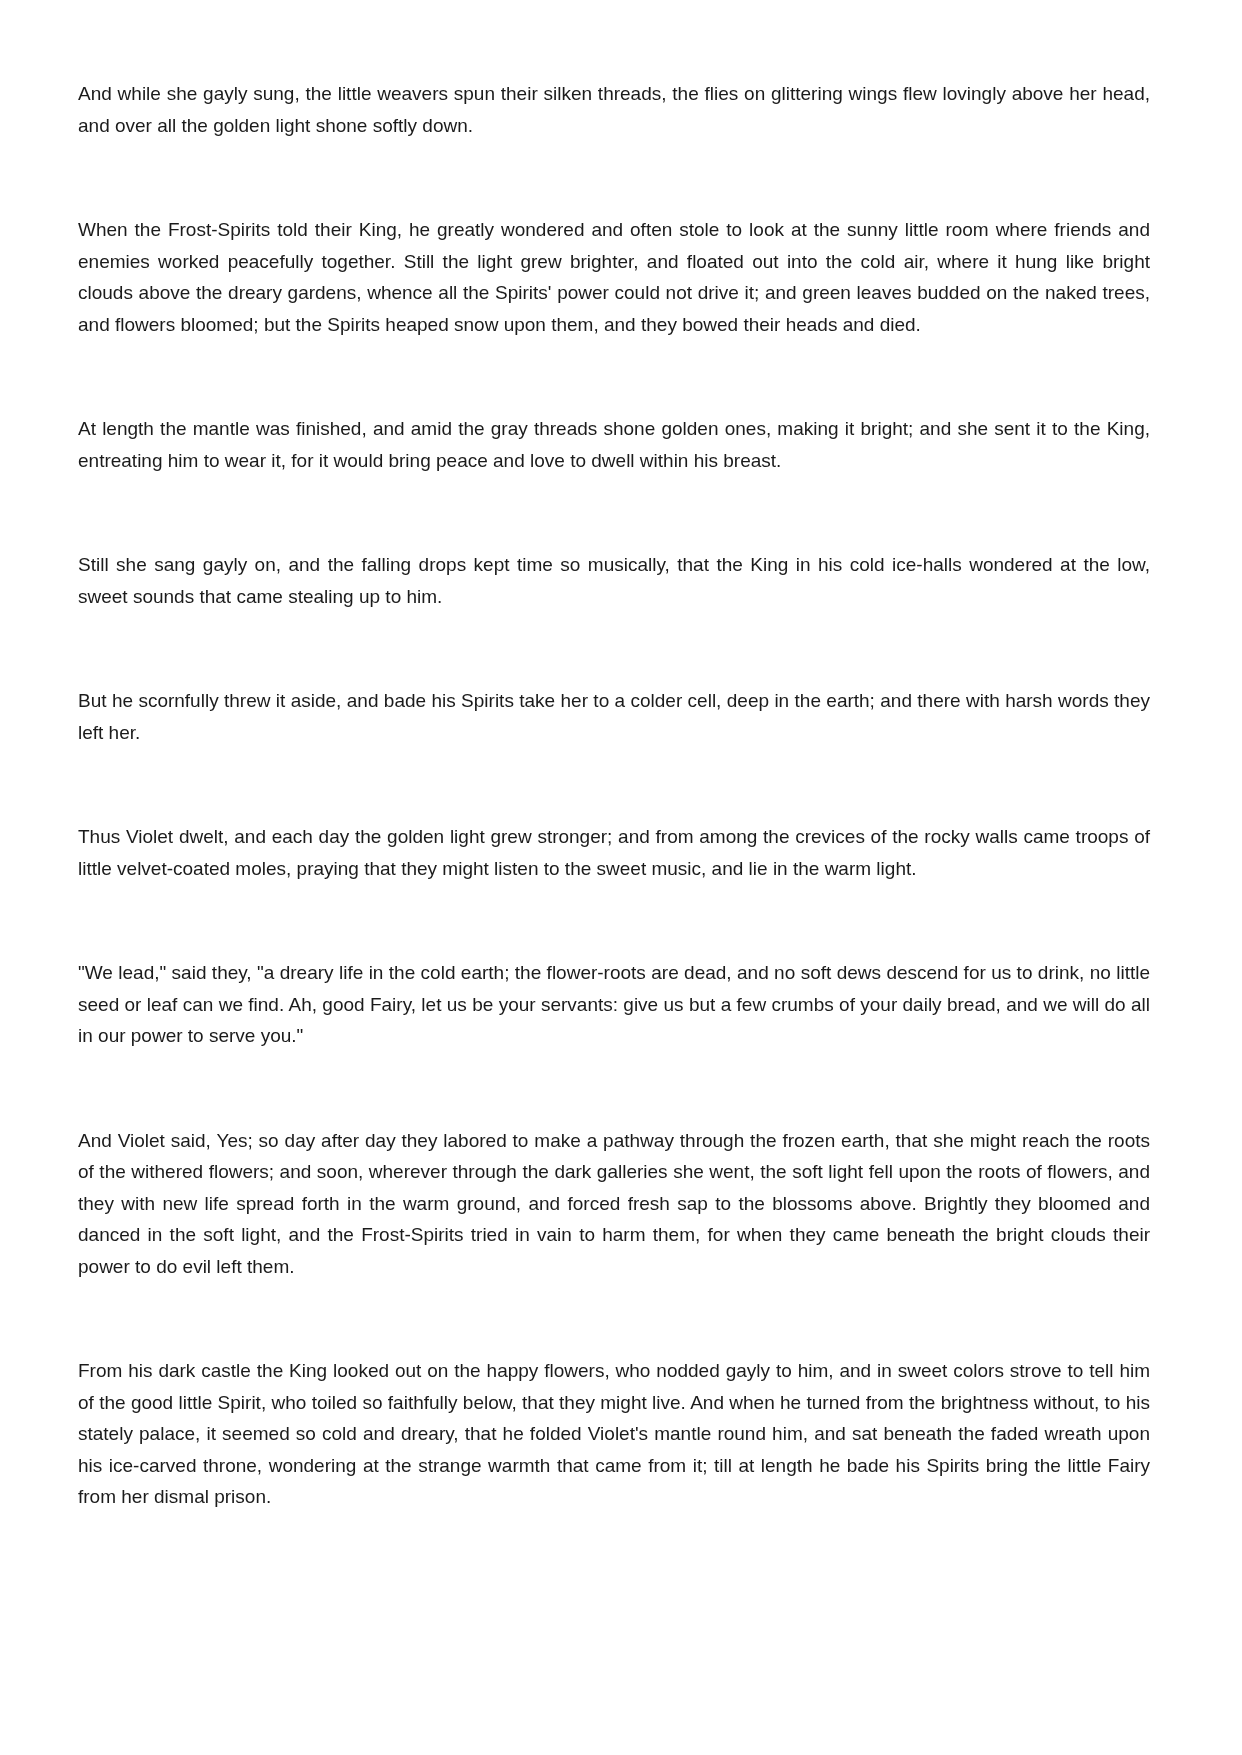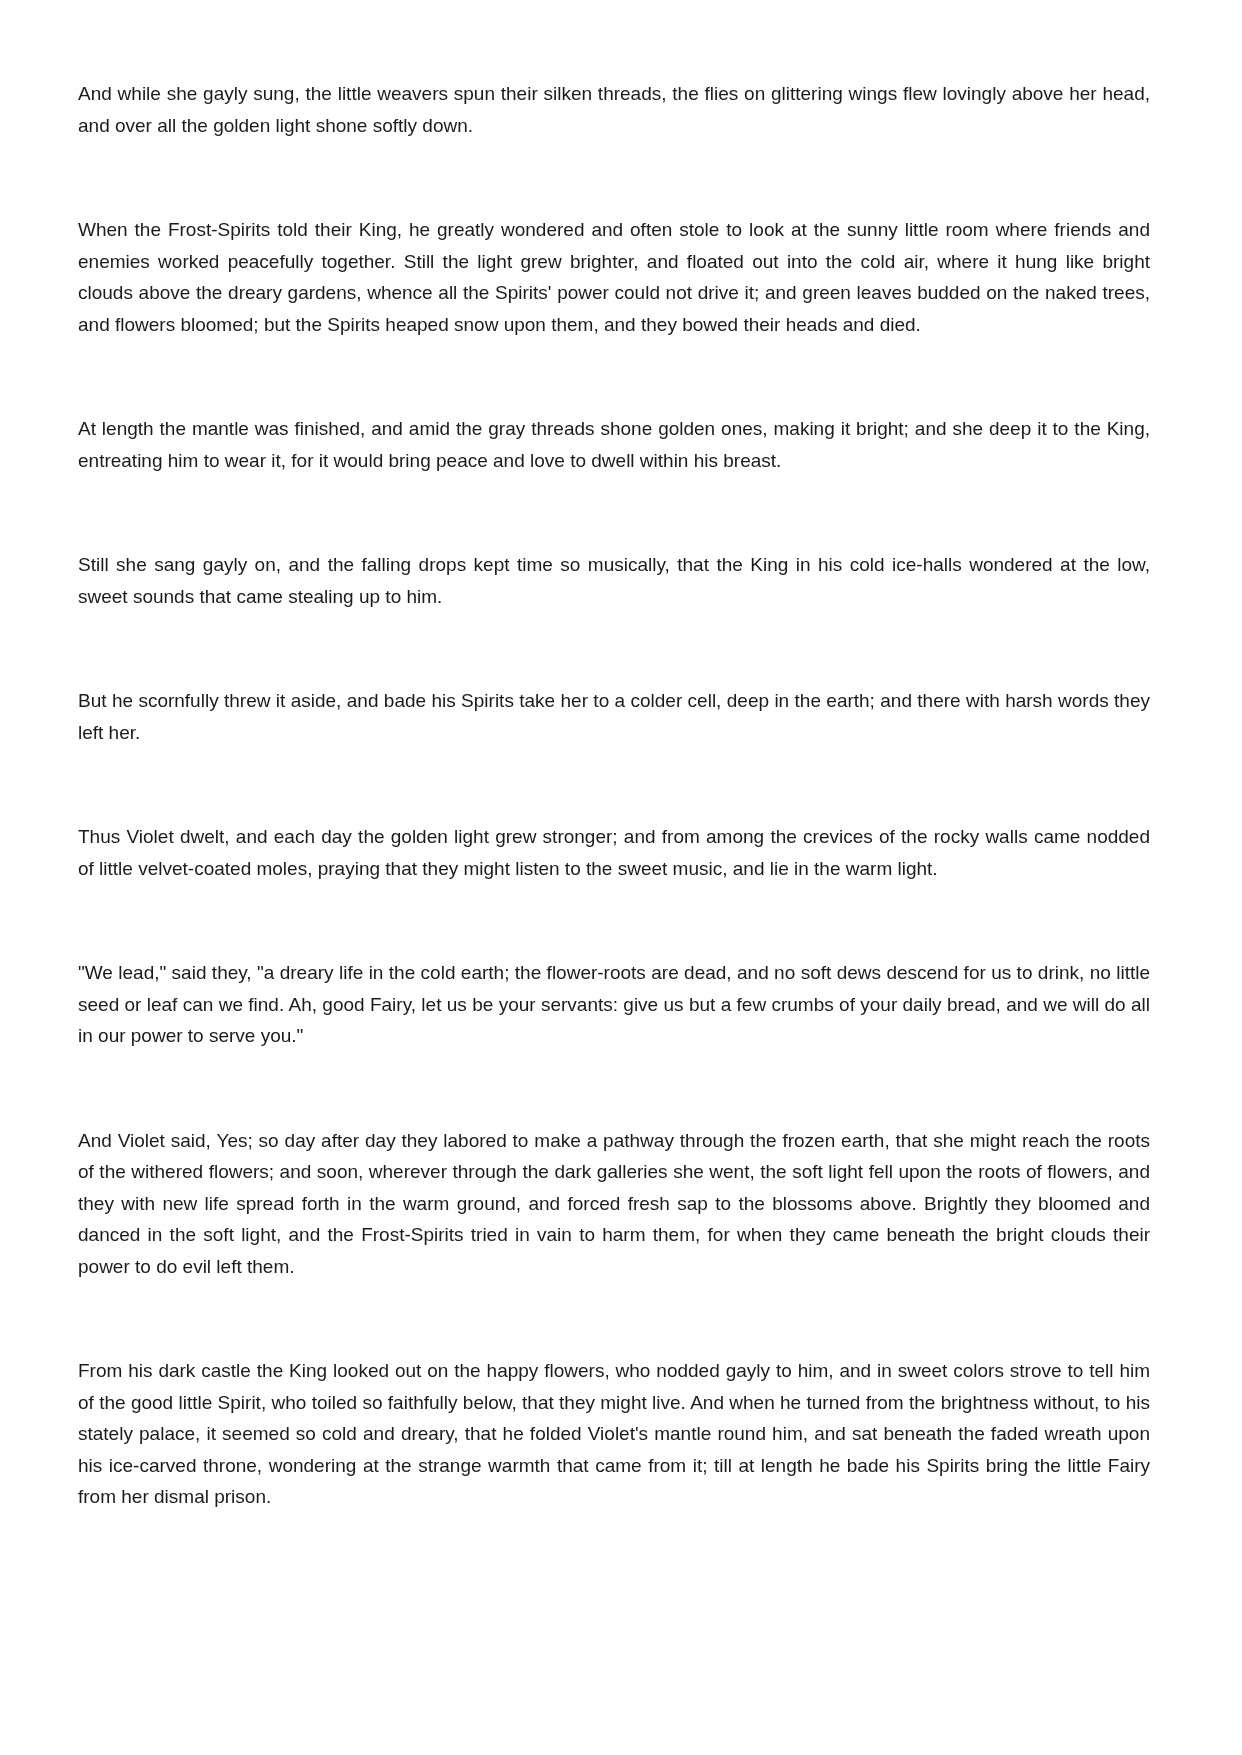--- a/index.html
+++ b/index.html
@@ -32,20 +32,20 @@
   .para:last-child {
     margin-bottom: 16px;
   }
 </style>
 </head>
 <body>
 
 <div class="page">
   <p class="para">And while she gayly sung, the little weavers spun their silken threads, the flies on glittering wings flew lovingly above her head, and over all the golden light shone softly down.</p>
   <p class="para">When the Frost-Spirits told their King, he greatly wondered and often stole to look at the sunny little room where friends and enemies worked peacefully together. Still the light grew brighter, and floated out into the cold air, where it hung like bright clouds above the dreary gardens, whence all the Spirits' power could not drive it; and green leaves budded on the naked trees, and flowers bloomed; but the Spirits heaped snow upon them, and they bowed their heads and died.</p>
-  <p class="para">At length the mantle was finished, and amid the gray threads shone golden ones, making it bright; and she deep it to the King, entreating him to wear it, for it would bring peace and love to dwell within his breast.</p>
+  <p class="para">At length the mantle was finished, and amid the gray threads shone golden ones, making it bright; and she sent it to the King, entreating him to wear it, for it would bring peace and love to dwell within his breast.</p>
   <p class="para">Still she sang gayly on, and the falling drops kept time so musically, that the King in his cold ice-halls wondered at the low, sweet sounds that came stealing up to him.</p>
   <p class="para">But he scornfully threw it aside, and bade his Spirits take her to a colder cell, deep in the earth; and there with harsh words they left her.</p>
-  <p class="para">Thus Violet dwelt, and each day the golden light grew stronger; and from among the crevices of the rocky walls came nodded of little velvet-coated moles, praying that they might listen to the sweet music, and lie in the warm light.</p>
+  <p class="para">Thus Violet dwelt, and each day the golden light grew stronger; and from among the crevices of the rocky walls came troops of little velvet-coated moles, praying that they might listen to the sweet music, and lie in the warm light.</p>
   <p class="para">"We lead," said they, "a dreary life in the cold earth; the flower-roots are dead, and no soft dews descend for us to drink, no little seed or leaf can we find. Ah, good Fairy, let us be your servants: give us but a few crumbs of your daily bread, and we will do all in our power to serve you."</p>
   <p class="para">And Violet said, Yes; so day after day they labored to make a pathway through the frozen earth, that she might reach the roots of the withered flowers; and soon, wherever through the dark galleries she went, the soft light fell upon the roots of flowers, and they with new life spread forth in the warm ground, and forced fresh sap to the blossoms above. Brightly they bloomed and danced in the soft light, and the Frost-Spirits tried in vain to harm them, for when they came beneath the bright clouds their power to do evil left them.</p>
   <p class="para">From his dark castle the King looked out on the happy flowers, who nodded gayly to him, and in sweet colors strove to tell him of the good little Spirit, who toiled so faithfully below, that they might live. And when he turned from the brightness without, to his stately palace, it seemed so cold and dreary, that he folded Violet's mantle round him, and sat beneath the faded wreath upon his ice-carved throne, wondering at the strange warmth that came from it; till at length he bade his Spirits bring the little Fairy from her dismal prison.</p>
 </div>
 
 </body></html>

